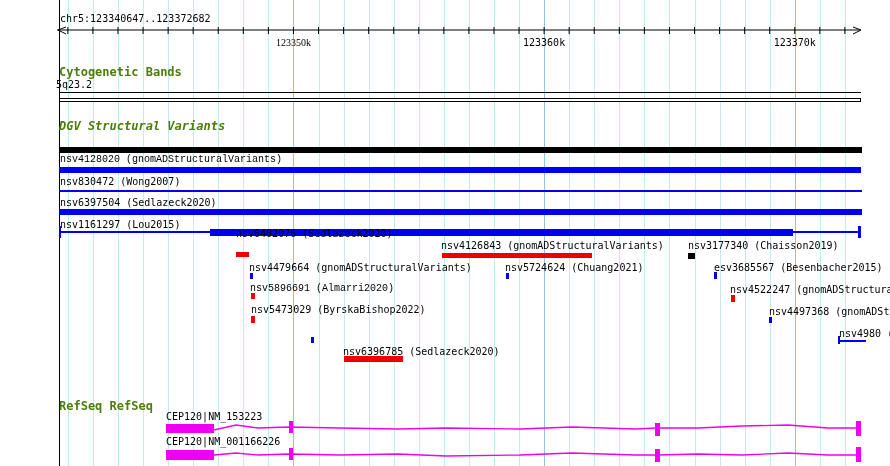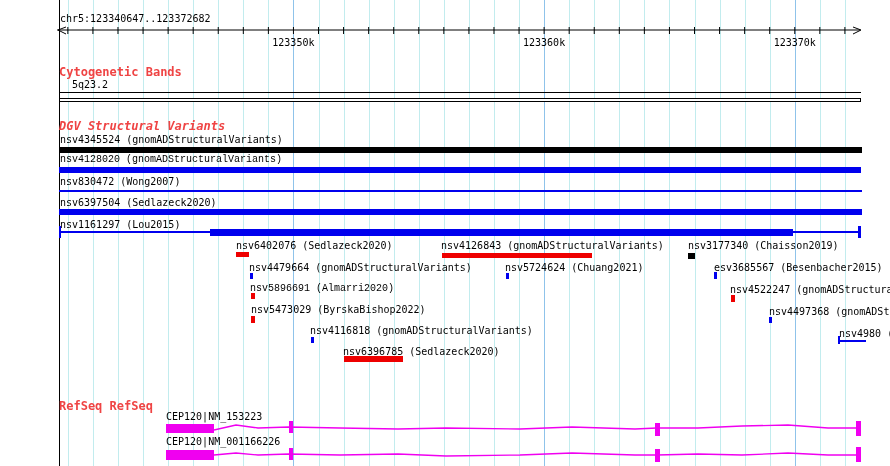--- a/index.html
+++ b/index.html
@@ -6,21 +6,21 @@
   html,body { background:#ffffff; }
   #stage {
     position:relative; width:890px; height:466px; background:#ffffff;
     overflow:hidden;
     font-family:"DejaVu Sans Mono","Liberation Mono",monospace;
     color:#000;
   }
   .grid { position:absolute; top:0; height:466px; width:1px; pointer-events:none; }
   #left-border { position:absolute; left:59px; top:0; width:1px; height:466px; background:#000; }
   .lbl { position:absolute; font-size:10px; line-height:11px; white-space:pre; color:#000; z-index:5; }
-  .hdr { position:absolute; font-size:12px; font-weight:bold; line-height:13px; white-space:pre; color:#ef4444; z-index:5; }
+  .hdr { position:absolute; font-size:12px; font-weight:bold; line-height:13px; white-space:pre; color:#4d7c0f; z-index:5; }
   .shape { position:absolute; z-index:3; }
   .tick-label { position:absolute; font-size:10px; line-height:11px; text-align:center; width:44px; z-index:5; }
   #overlay { position:absolute; left:0; top:0; z-index:2; }
   #hr-cyto { position:absolute; height:1px; background:#000; z-index:3; }
   #cytoband-bar { position:absolute; background:#fff; border:1px solid #000; z-index:3; }
 </style>
 </head>
 <body>
 
 <div id="stage">
@@ -95,64 +95,62 @@
       <polyline points="66,27 58,30 66,34" fill="none" stroke="#000000"></polyline>
       <polyline points="853,27 861,30 853,34" fill="none" stroke="#000000"></polyline>
       <polyline points="214,430 236,425 258,428 289,427 340,428 398,429 446,428 520,429 572,427 635,429 657,428 698,428 742,426 788,425 828,428 857,428" fill="none" stroke="#f000f0" stroke-width="1.3"></polyline>
       <polyline points="214,455 236,453 258,455 289,454 340,455 398,454 446,456 520,455 572,453 635,455 657,455 698,454 742,455 788,453 828,455 857,455" fill="none" stroke="#f000f0" stroke-width="1.3"></polyline>
     </svg>
   <div id="left-border"></div>
 
   <div class="lbl" style="left:60px; top:13px;">chr5:123340647..123372682</div>
 
   <div class="hdr" style="left:59px; top:66px;">Cytogenetic Bands</div>
-  <div class="lbl" style="left:72px; top:79px;">5q23.2</div>
+  <div class="lbl" style="left:56px; top:79px;">5q23.2</div>
   <div id="hr-cyto" style="left: 59px; top: 92px; width: 802px;"></div>
   <div id="cytoband-bar" style="left: 59px; top: 98px; width: 802px; height: 4px;"></div>
 
   <div class="hdr" style="left:59px; top:120px;font-style:italic;">DGV Structural Variants</div>
 
   <div class="hdr" style="left:59px; top:400px;">RefSeq RefSeq</div>
-<div class="tick-label" style="left: 271.4px; top: 37px;">123350k</div>
+<div class="tick-label" style="left: 271.4px; top: 37px; font-family: Liberation Serif, serif;">123350k</div>
     <div class="tick-label" style="left: 522.1px; top: 37px;">123360k</div>
     <div class="tick-label" style="left: 772.8px; top: 37px;">123370k</div>
-    <div class="lbl" style="left: 60px; top: 134px;">nsv4345524 (gnomADStructuralVariants)</div>
     <div class="shape" style="left: 59px; top: 147px; width: 803px; height: 6px; background: rgb(0, 0, 0);"></div>
     <div class="lbl" style="left: 60px; top: 154px; font-family: Liberation Mono, monospace;">nsv4128020 (gnomADStructuralVariants)</div>
     <div class="shape" style="left: 59px; top: 167px; width: 802px; height: 6px; background: rgb(0, 0, 238);"></div>
     <div class="lbl" style="left: 60px; top: 176px;">nsv830472 (Wong2007)</div>
     <div class="shape" style="left: 59px; top: 190px; width: 803px; height: 2px; background: rgb(0, 0, 238);"></div>
     <div class="lbl" style="left: 60px; top: 197px;">nsv6397504 (Sedlazeck2020)</div>
     <div class="shape" style="left: 59px; top: 209px; width: 803px; height: 6px; background: rgb(0, 0, 238);"></div>
     <div class="lbl" style="left: 60px; top: 219px;">nsv1161297 (Lou2015)</div>
     <div class="shape" style="left: 59px; top: 226px; width: 2px; height: 12px; background: rgb(0, 0, 238);"></div>
     <div class="shape" style="left: 59px; top: 231px; width: 801px; height: 2px; background: rgb(0, 0, 238);"></div>
     <div class="shape" style="left: 210px; top: 229px; width: 583px; height: 7px; background: rgb(0, 0, 238);"></div>
     <div class="shape" style="left: 858px; top: 226px; width: 3px; height: 12px; background: rgb(0, 0, 238);"></div>
-    <div class="lbl" style="left: 236px; top: 240px;">nsv6402076 (Sedlazeck2020)</div>
+    <div class="lbl" style="left: 236px; top: 228px;">nsv6402076 (Sedlazeck2020)</div>
     <div class="shape" style="left: 236px; top: 252px; width: 13px; height: 5px; background: rgb(238, 0, 0);"></div>
     <div class="lbl" style="left: 441px; top: 240px;">nsv4126843 (gnomADStructuralVariants)</div>
     <div class="shape" style="left: 442px; top: 253px; width: 150px; height: 5px; background: rgb(238, 0, 0);"></div>
     <div class="lbl" style="left: 688px; top: 240px;">nsv3177340 (Chaisson2019)</div>
     <div class="shape" style="left: 688px; top: 253px; width: 7px; height: 6px; background: rgb(0, 0, 0);"></div>
     <div class="lbl" style="left: 249px; top: 262px;">nsv4479664 (gnomADStructuralVariants)</div>
     <div class="shape" style="left: 250px; top: 273px; width: 3px; height: 6px; background: rgb(0, 0, 238);"></div>
     <div class="lbl" style="left: 505px; top: 262px;">nsv5724624 (Chuang2021)</div>
     <div class="shape" style="left: 506px; top: 273px; width: 3px; height: 6px; background: rgb(0, 0, 238);"></div>
     <div class="lbl" style="left: 714px; top: 262px;">esv3685567 (Besenbacher2015)</div>
     <div class="shape" style="left: 714px; top: 272px; width: 3px; height: 7px; background: rgb(0, 0, 238);"></div>
     <div class="lbl" style="left: 250px; top: 283px; font-family: Liberation Mono, monospace;">nsv5896691 (Almarri2020)</div>
     <div class="shape" style="left: 251px; top: 293px; width: 4px; height: 6px; background: rgb(238, 0, 0);"></div>
     <div class="lbl" style="left: 730px; top: 284px;">nsv4522247 (gnomADStructura</div>
     <div class="shape" style="left: 731px; top: 295px; width: 4px; height: 7px; background: rgb(238, 0, 0);"></div>
     <div class="lbl" style="left: 251px; top: 304px;">nsv5473029 (ByrskaBishop2022)</div>
     <div class="shape" style="left: 251px; top: 316px; width: 4px; height: 7px; background: rgb(238, 0, 0);"></div>
     <div class="lbl" style="left: 769px; top: 306px;">nsv4497368 (gnomADSt</div>
     <div class="shape" style="left: 769px; top: 317px; width: 3px; height: 6px; background: rgb(0, 0, 238);"></div>
-    <div class="lbl" style="left: 310px; top: 325px;">nsv4116818 (gnomADStructuralVariants)</div>
     <div class="shape" style="left: 311px; top: 337px; width: 3px; height: 6px; background: rgb(0, 0, 238);"></div>
     <div class="lbl" style="left: 839px; top: 328px;">nsv4980 (</div>
     <div class="shape" style="left: 838px; top: 336px; width: 2px; height: 8px; background: rgb(0, 0, 238);"></div>
     <div class="shape" style="left: 838px; top: 340px; width: 28px; height: 2px; background: rgb(0, 0, 238);"></div>
     <div class="lbl" style="left: 343px; top: 346px;">nsv6396785 (Sedlazeck2020)</div>
     <div class="shape" style="left: 344px; top: 356px; width: 59px; height: 6px; background: rgb(238, 0, 0);"></div>
     <div class="lbl" style="left: 166px; top: 411px;">CEP120|NM_153223</div>
     <div class="shape" style="left: 166px; top: 424px; width: 48px; height: 9px; background: rgb(240, 0, 240);"></div>
     <div class="shape" style="left: 289px; top: 421px; width: 4px; height: 12px; background: rgb(240, 0, 240);"></div>
     <div class="shape" style="left: 655px; top: 423px; width: 5px; height: 13px; background: rgb(240, 0, 240);"></div>

